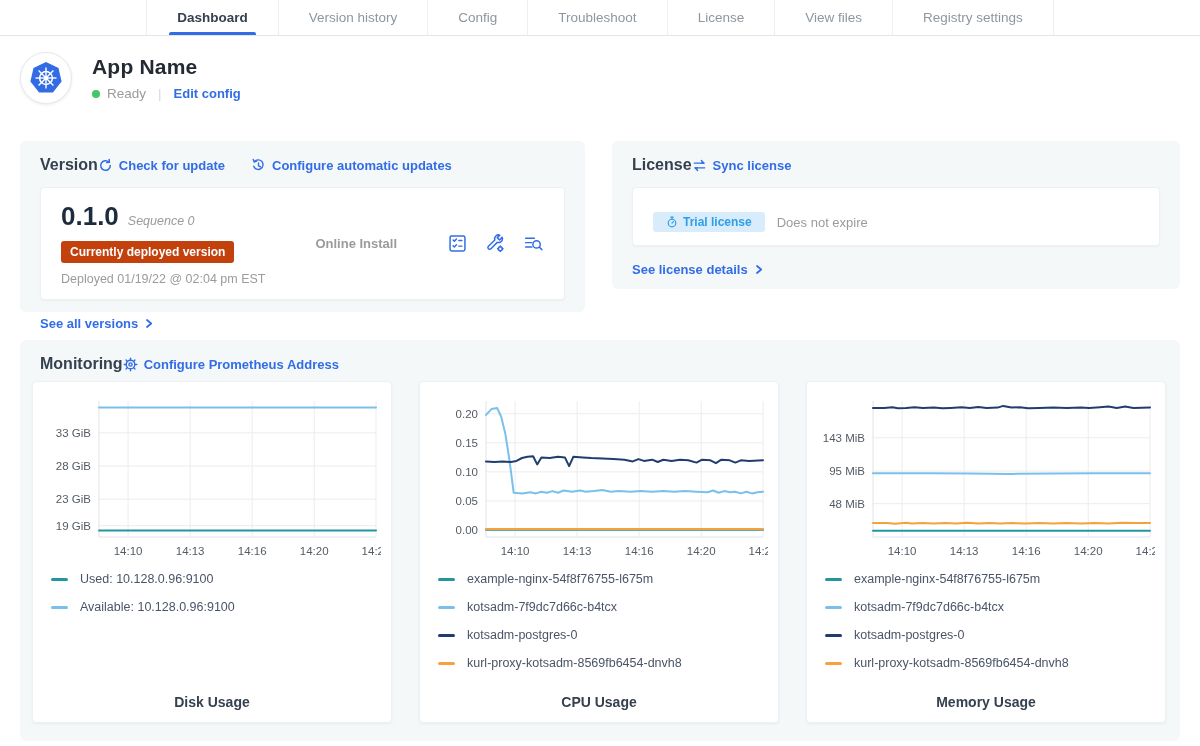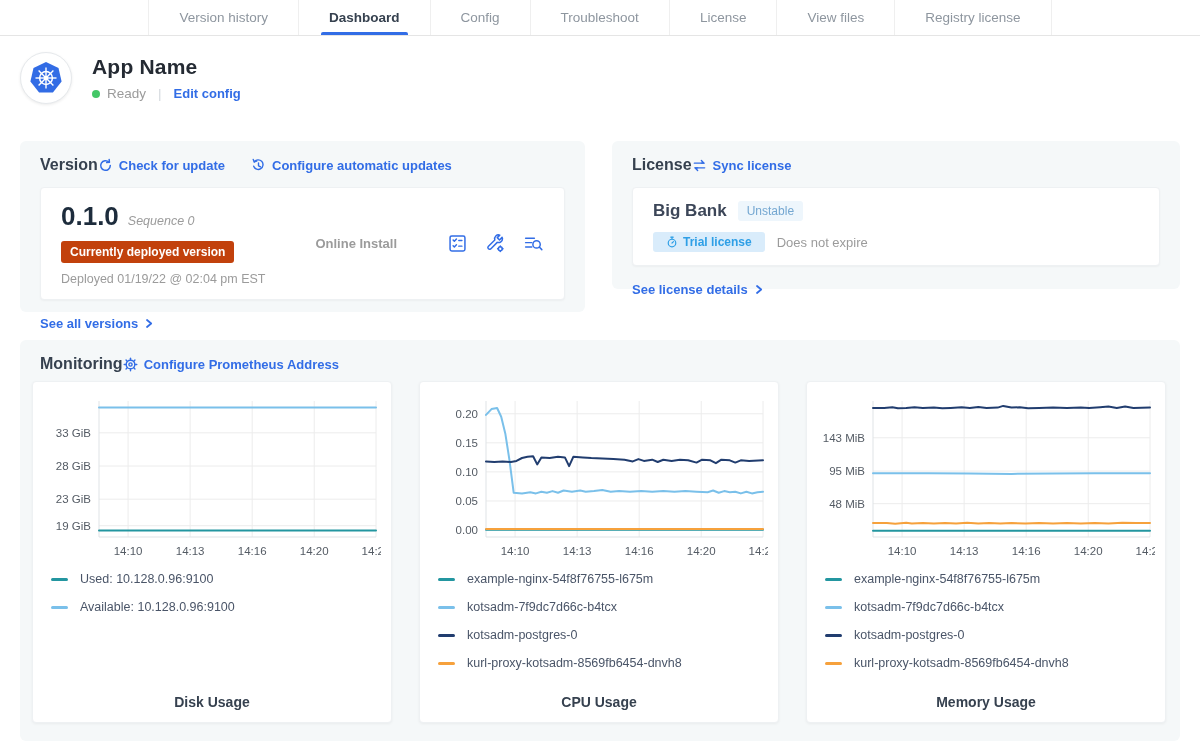--- a/index.html
+++ b/index.html
@@ -72,40 +72,40 @@
 
   .icon-blue { color:#326de6; display:inline-flex; }
   svg text { font-family:"Liberation Sans", sans-serif; }
 </style>
 </head>
 <body>
 
 <div class="page">
 
   <nav class="navbar">
-      <div class="tab">
-        <span>Version history</span>
-      </div>
       <div class="tab active">
         <span>Dashboard</span>
       </div>
       <div class="tab">
+        <span>Version history</span>
+      </div>
+      <div class="tab">
         <span>Config</span>
       </div>
       <div class="tab">
         <span>Troubleshoot</span>
       </div>
       <div class="tab">
         <span>License</span>
       </div>
       <div class="tab">
         <span>View files</span>
       </div>
       <div class="tab">
-        <span>Registry license</span>
+        <span>Registry settings</span>
       </div>
     </nav>
 
   <div class="app-header">
     <div class="app-avatar">
       <svg width="36" height="36" viewBox="0 0 36 36">
         <polygon points="18,2 30.5,8 33.6,21.6 24.9,32.4 11.1,32.4 2.4,21.6 5.5,8" fill="#326ce5"></polygon>
         <circle cx="18" cy="18" r="6.4" fill="none" stroke="#fff" stroke-width="1.5"></circle>
         <g stroke="#fff" stroke-width="1.4">
           <line x1="18" y1="7.5" x2="18" y2="28.5"></line>
@@ -213,24 +213,20 @@
               <polyline points="10,2.7 12.8,5.5 10,5.5"></polyline>
             <path d="M13.5 10.5h-10"></path>
               <polyline points="6,13.3 3.2,10.5 6,10.5"></polyline>
           </svg>
         </span>
         <span>Sync license</span>
       </a>
     </div>
 
     <div class="inner-card">
-      <div class="lic-row1">
-        <span class="lic-name">Big Bank</span>
-        <span class="channel-badge">Unstable</span>
-      </div>
       <div class="lic-row2">
         <span class="trial-badge">
           <span style="display:inline-flex">
             <svg width="12" height="12" viewBox="0 0 14 14" fill="none" stroke="currentColor" stroke-width="1.4" stroke-linecap="round">
               <circle cx="7" cy="8.2" r="4.4"></circle>
                 <line x1="5.6" y1="1.4" x2="8.4" y2="1.4"></line>
                 <line x1="7" y1="1.6" x2="7" y2="3.4"></line>
                 <polyline points="7,8.2 8.8,6.6"></polyline>
             </svg>
           </span>

